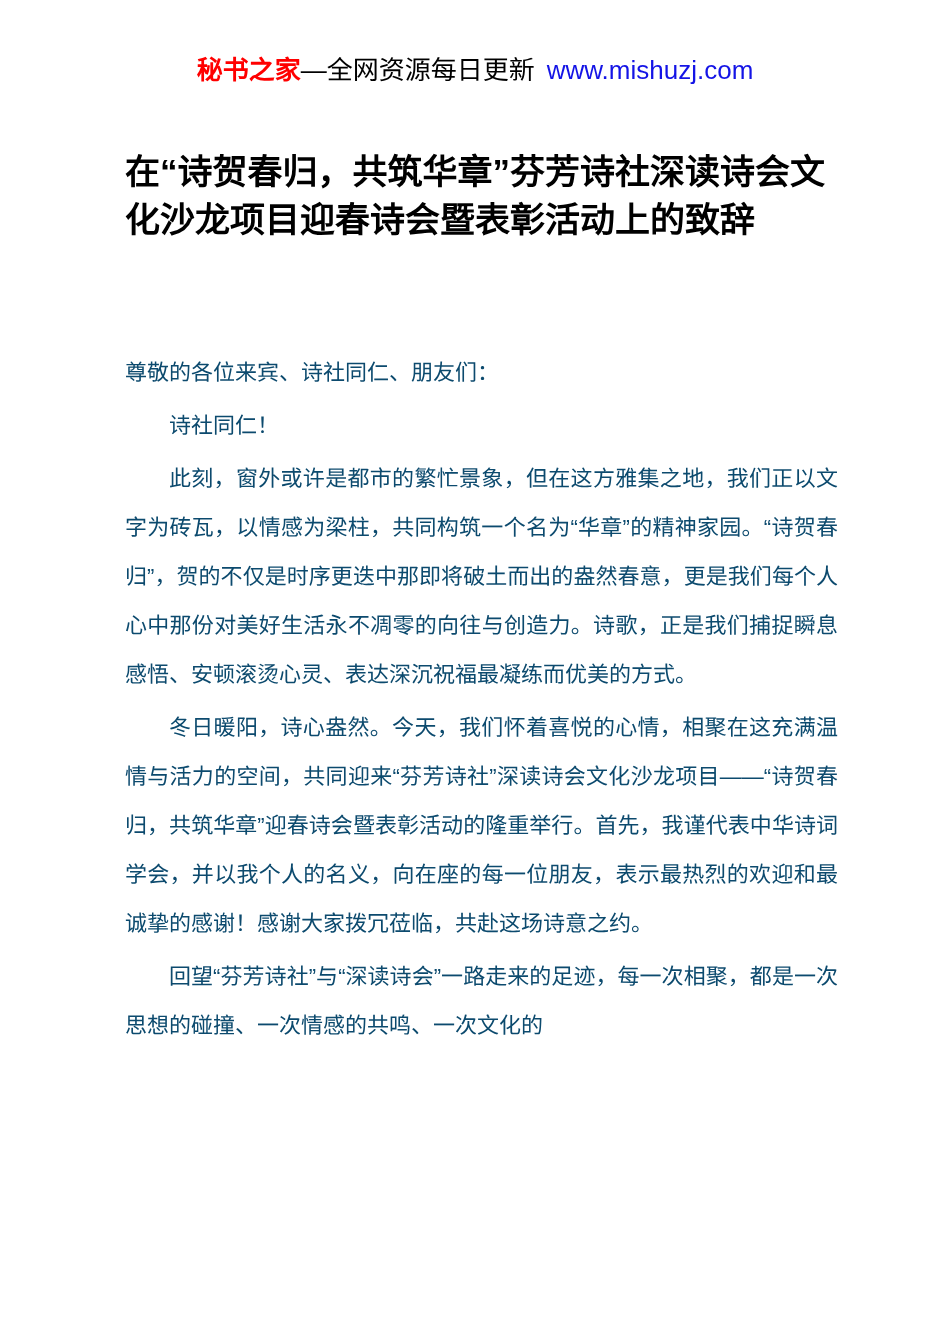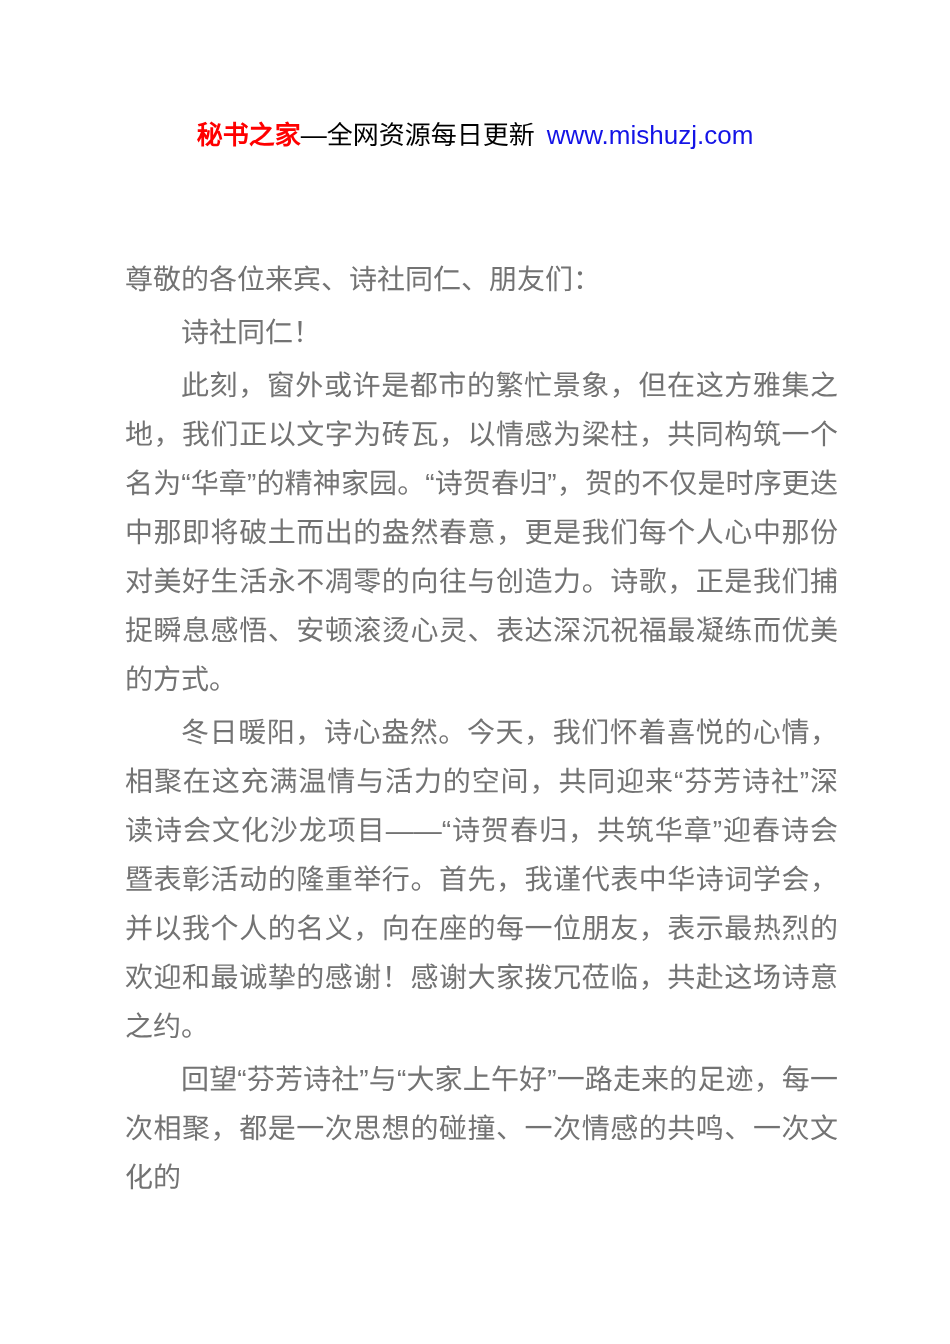--- a/index.html
+++ b/index.html
@@ -11,21 +11,21 @@
     width: 950px;
     height: 1344px;
     overflow: hidden;
     font-family: "Liberation Sans", sans-serif;
     color: #000000;
   }
   .page {
     box-sizing: border-box;
     width: 950px;
     height: 1344px;
-    padding-top: 119px;
+    padding-top: 54px;
     background: #ffffff;
   }
   
   .site-header {
     text-align: center;
     font-size: 26px;
     line-height: 32px;
     white-space: nowrap;
   }
   .site-name {
@@ -49,45 +49,46 @@
     font-size: 35px;
     line-height: 48px;
     font-weight: bold;
     color: #000000;
     text-align: left;
     letter-spacing: 0;
   }
   
   .doc-body {
     margin: 104px 112px 0 125px;
-    font-size: 28px;
+    font-size: 22px;
     line-height: 49px;
     text-align: justify;
     text-justify: inter-ideograph;
-    color: #737373;
+    color: #0c4a6e;
   }
   .doc-body p {
     margin: 0 0 4px 0;
     text-indent: 2em;
   }
   .doc-body p.salutation {
     text-indent: 0;
   }
 </style>
 </head>
 <body>
 
 <div class="page">
 
   <div class="site-header">
     <span class="site-name">秘书之家</span><span class="header-separator">—</span><span class="site-tagline">全网资源每日更新</span><a class="site-url" href="#">www.mishuzj.com</a>
   </div>
 
+  <h1 class="doc-title">在“诗贺春归，共筑华章”芬芳诗社深读诗会文化沙龙项目迎春诗会暨表彰活动上的致辞</h1>
 
   <div class="doc-body">
     <p class="salutation">尊敬的各位来宾、诗社同仁、朋友们：</p>
     <p>诗社同仁！</p>
     <p>此刻，窗外或许是都市的繁忙景象，但在这方雅集之地，我们正以文字为砖瓦，以情感为梁柱，共同构筑一个名为“华章”的精神家园。“诗贺春归”，贺的不仅是时序更迭中那即将破土而出的盎然春意，更是我们每个人心中那份对美好生活永不凋零的向往与创造力。诗歌，正是我们捕捉瞬息感悟、安顿滚烫心灵、表达深沉祝福最凝练而优美的方式。</p>
     <p>冬日暖阳，诗心盎然。今天，我们怀着喜悦的心情，相聚在这充满温情与活力的空间，共同迎来“芬芳诗社”深读诗会文化沙龙项目——“诗贺春归，共筑华章”迎春诗会暨表彰活动的隆重举行。首先，我谨代表中华诗词学会，并以我个人的名义，向在座的每一位朋友，表示最热烈的欢迎和最诚挚的感谢！感谢大家拨冗莅临，共赴这场诗意之约。</p>
-    <p>回望“芬芳诗社”与“大家上午好”一路走来的足迹，每一次相聚，都是一次思想的碰撞、一次情感的共鸣、一次文化的</p>
+    <p>回望“芬芳诗社”与“深读诗会”一路走来的足迹，每一次相聚，都是一次思想的碰撞、一次情感的共鸣、一次文化的</p>
   </div>
 
 </div>
 
 </body></html>

